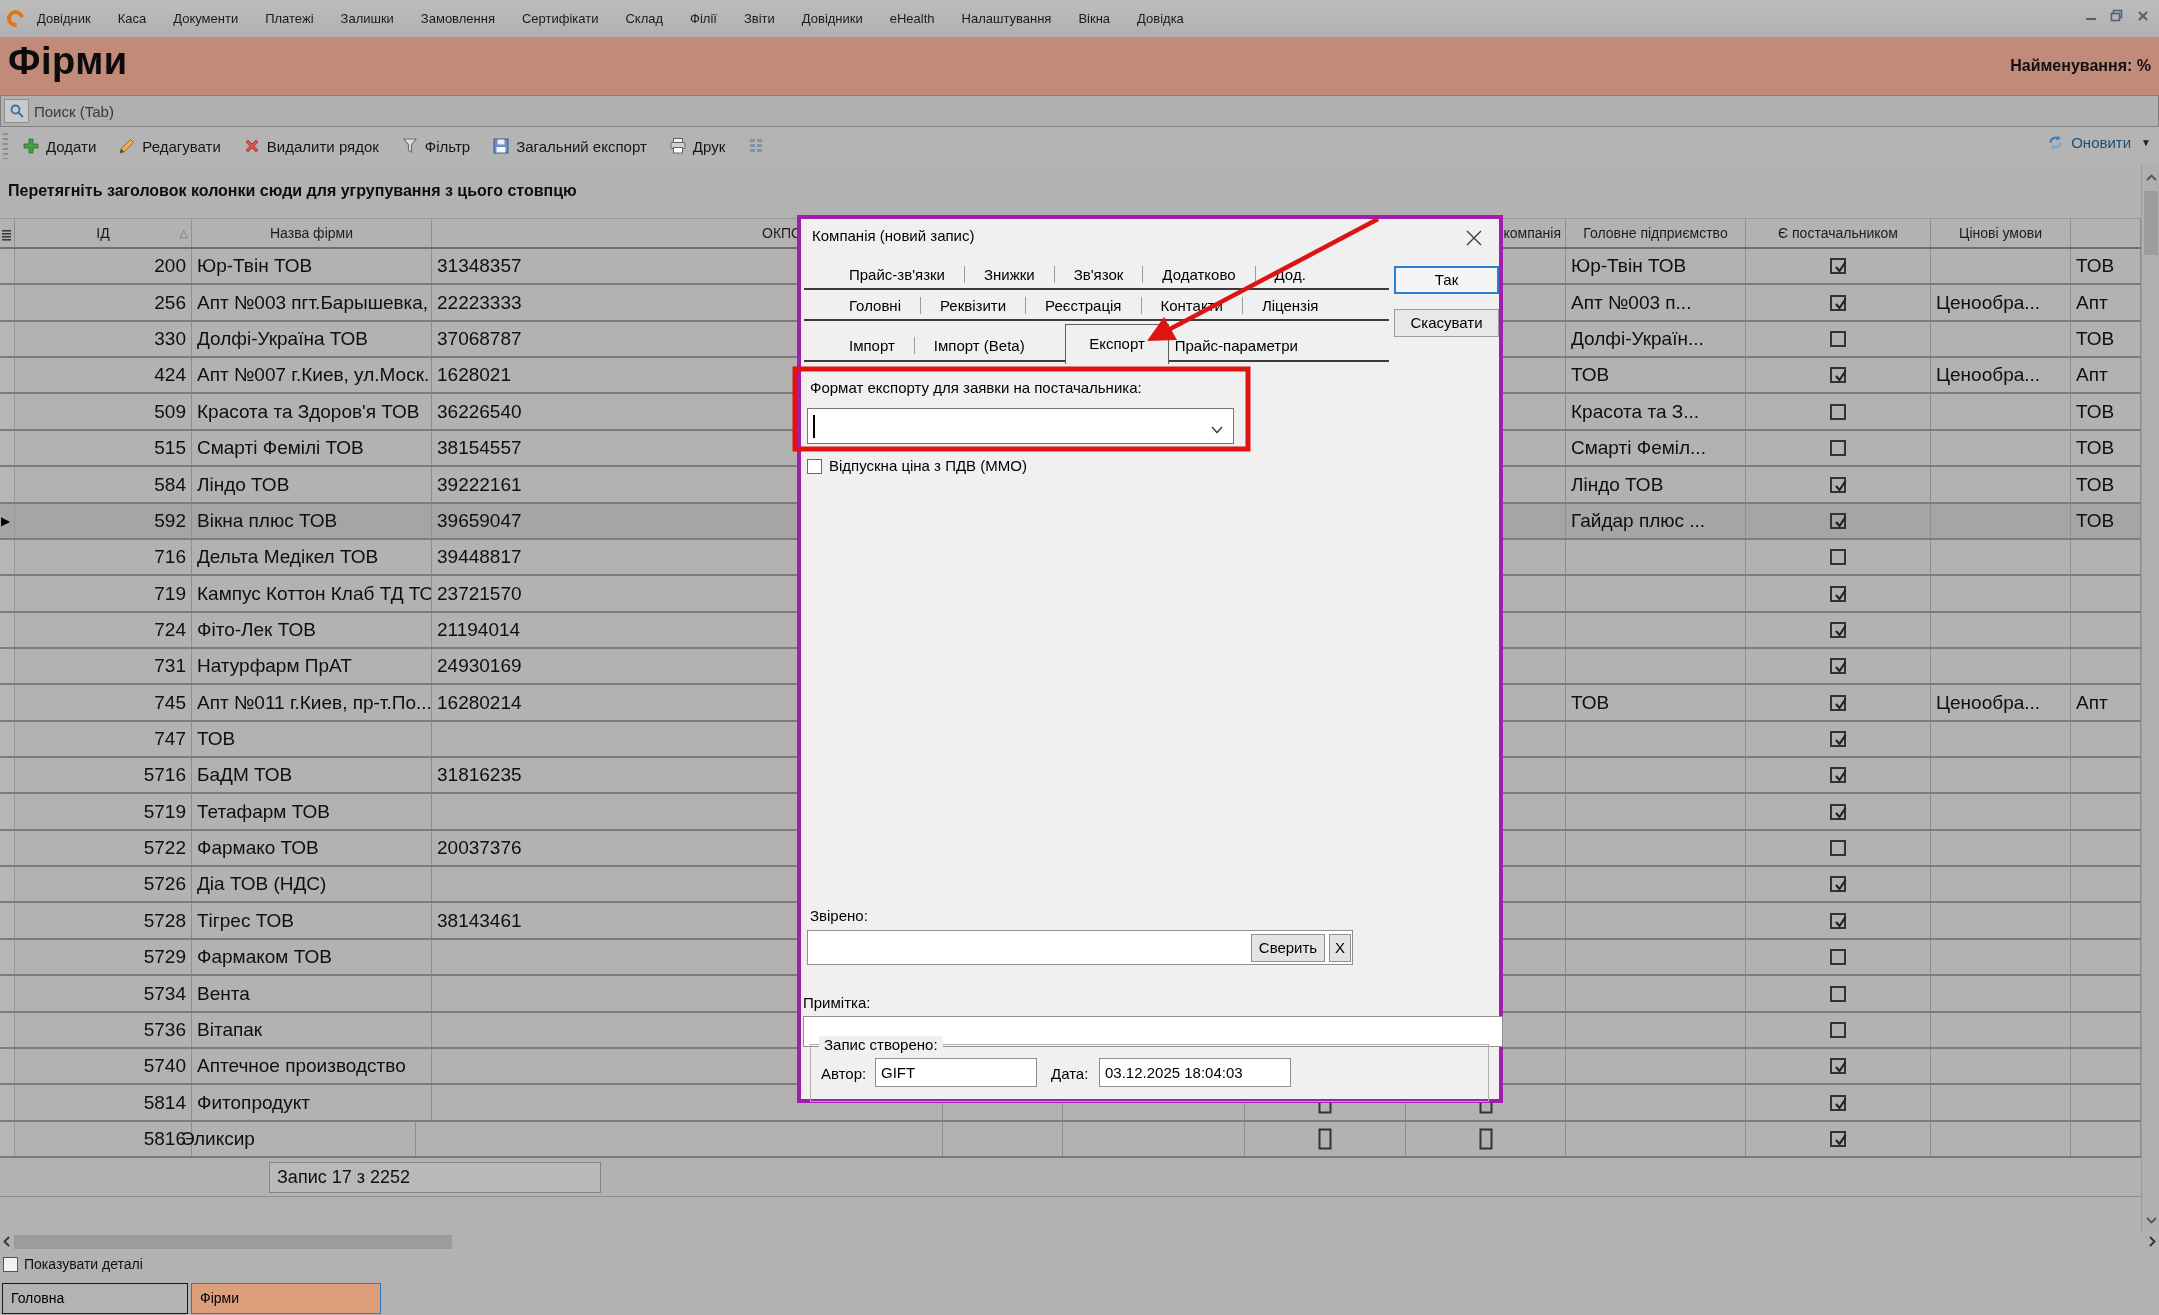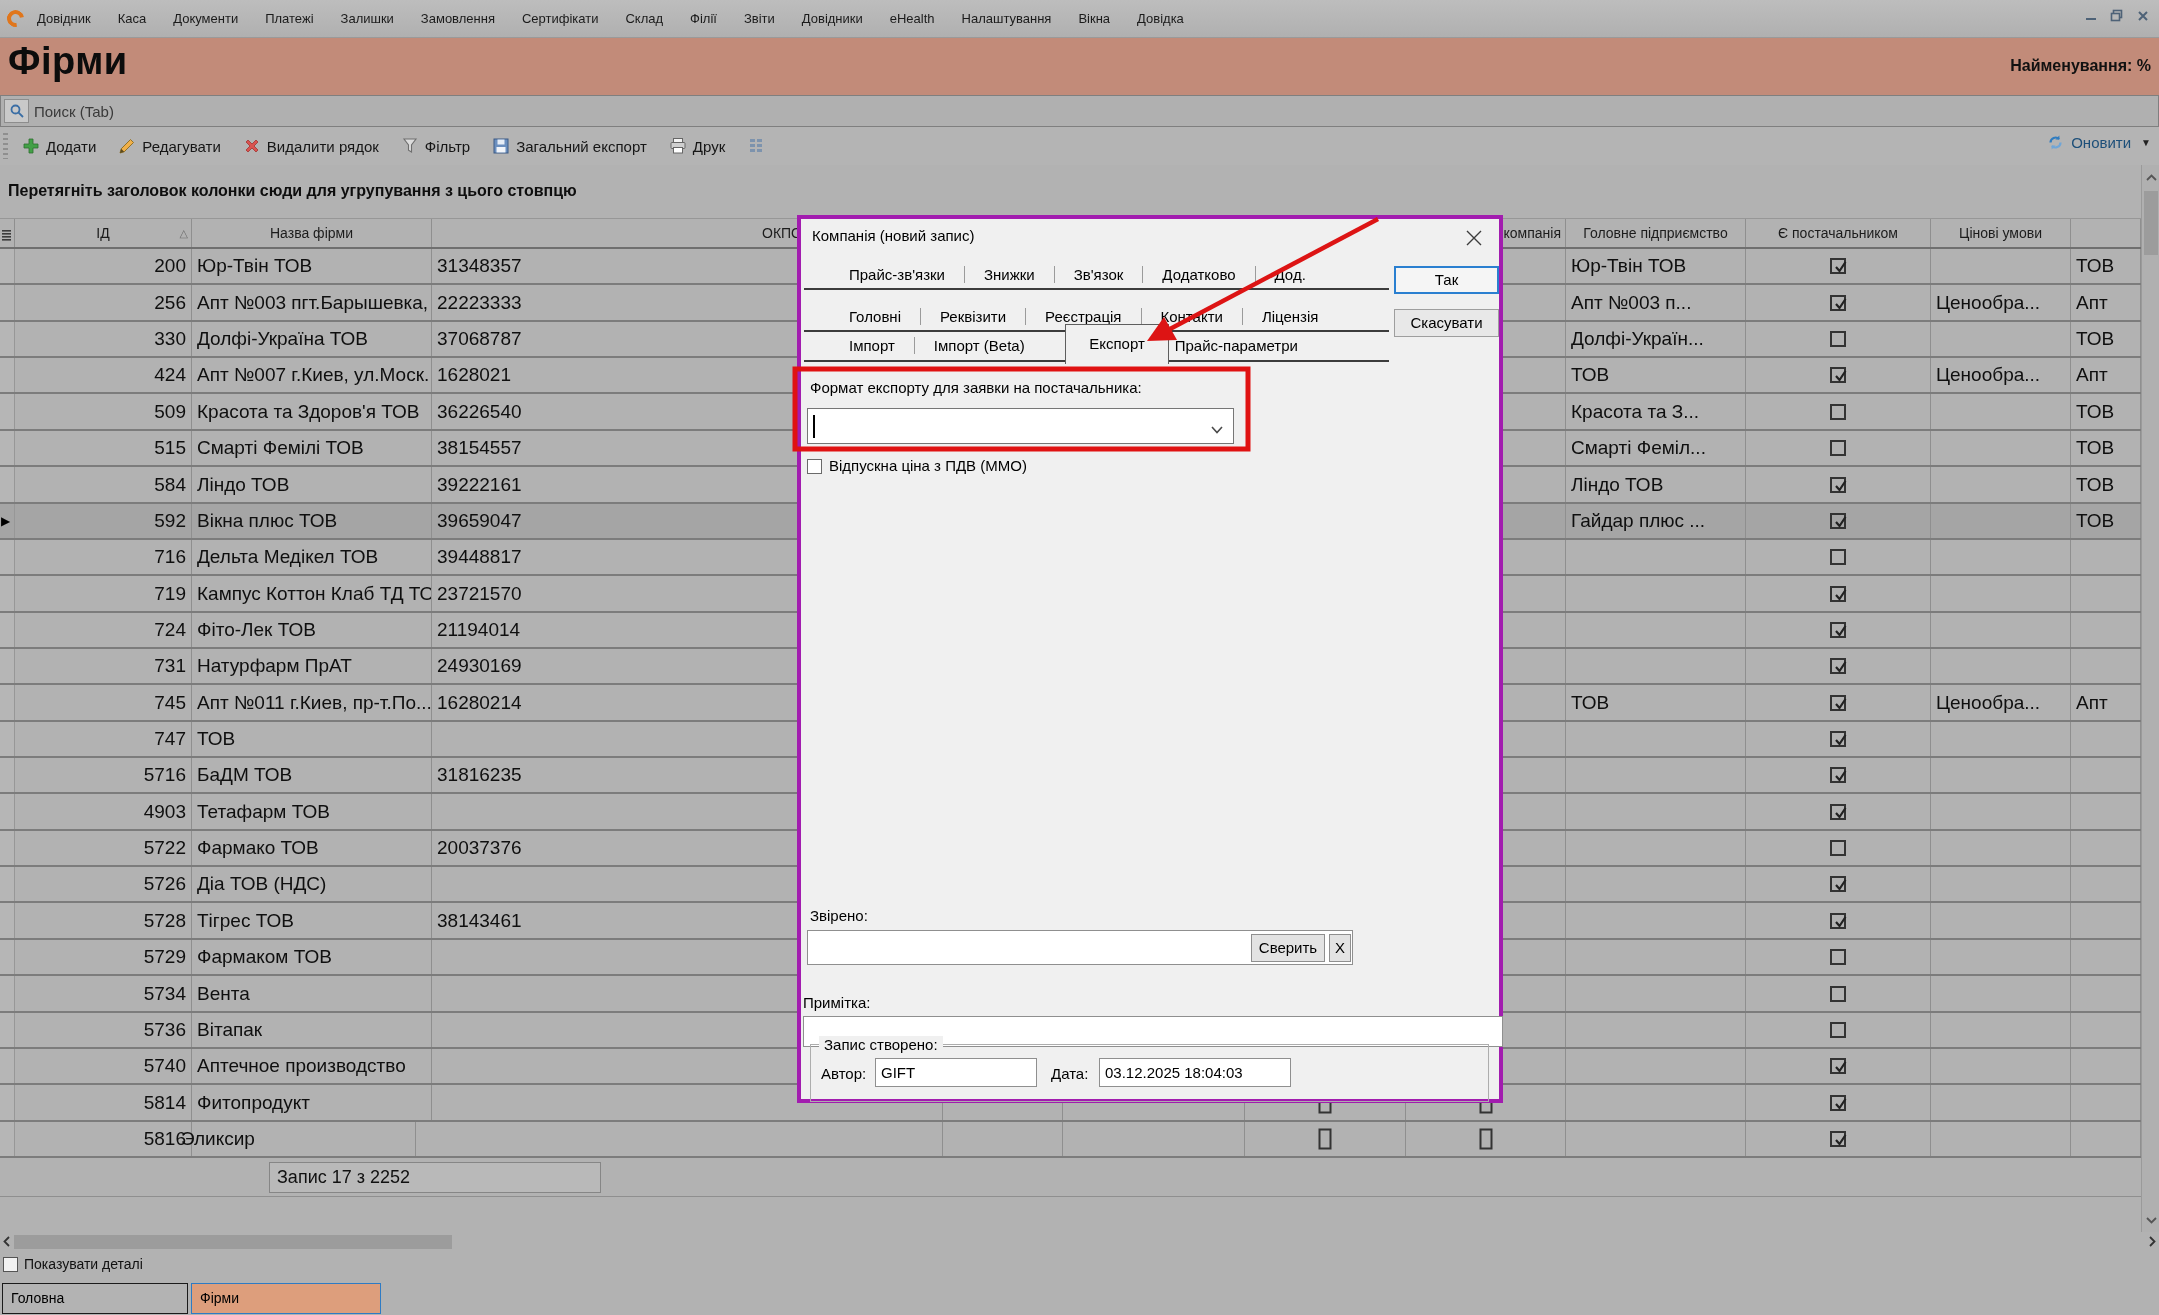--- a/index.html
+++ b/index.html
@@ -93,21 +93,21 @@
   .btab-firms { left:191px; width:190px; background:#dd9e7c; border:1px solid #2e7bc4; }
 
   
   .dialog { position:absolute; left:797px; top:215px; width:706px; height:888px; background:#f0f0f0;
     border:4px solid #a21caf; z-index:20; font-size:15px; color:#000; }
   .dlg-title { position:absolute; left:11px; top:8px; font-size:15px; }
   .dlg-close { position:absolute; right:16px; top:10px; width:18px; height:18px; }
   .tabrow { position:absolute; left:3px; width:585px; display:flex; align-items:center; padding-left:26px;
     border-bottom:2px solid #3c3c3c; }
   .tabrow1 { top:41px; height:30px; }
-  .tabrow2 { top:83px; height:30px; }
+  .tabrow2 { top:72px; height:30px; }
   .tabrow3 { top:111px; height:32px; }
   .tab { padding:0 19px; font-size:15px; white-space:nowrap; }
   .tab-sep { width:1px; height:17px; background:#9b9b9b; }
   .tab-spacer { width:112px; }
   .tab-active { position:absolute; left:264px; top:105px; width:104px; height:40px; background:#f0f0f0;
     border:1px solid #5e5e5e; border-bottom:none; z-index:3; text-align:center; line-height:38px; font-size:15px; }
   .btn-ok { position:absolute; left:593px; top:47px; width:105px; height:28px; background:#f5f5f5;
     border:2px solid #2a7fd0; font-size:15px; text-align:center; line-height:24px; }
   .btn-cancel { position:absolute; left:593px; top:90px; width:105px; height:28px; background:#e8e8e8;
     border:1px solid #9e9e9e; font-size:15px; text-align:center; line-height:26px; }
@@ -593,21 +593,21 @@
               <svg width="20" height="20">
                 <path d="M6 10l3.5 4 6-9" fill="none" stroke="#222" stroke-width="2.2"></path>
               </svg>
             </span>
           </div>
           <div class="cell txt" style="left: 1931px; width: 140px; line-height: 34px;"></div>
           <div class="cell txt" style="left: 2071px; width: 70px; line-height: 34px;"></div>
         </div>
         <div class="grid-row" style="top: 575px; height: 37px;">
           <div class="cell gutter" style="left: 0px; width: 15px; line-height: 35px;"></div>
-          <div class="cell num" style="left: 15px; width: 177px; line-height: 35px;">4903</div>
+          <div class="cell num" style="left: 15px; width: 177px; line-height: 35px;">5719</div>
           <div class="cell txt" style="left: 192px; width: 240px; line-height: 35px;">Тетафарм ТОВ</div>
           <div class="cell txt" style="left: 432px; width: 511px; line-height: 35px;"></div>
           <div class="cell" style="left: 943px; width: 120px; line-height: 35px;"></div>
           <div class="cell" style="left: 1063px; width: 182px; line-height: 35px;"></div>
           <div class="cell" style="left: 1245px; width: 161px; line-height: 35px;"></div>
           <div class="cell" style="left: 1406px; width: 160px; line-height: 35px;"></div>
           <div class="cell txt" style="left: 1566px; width: 180px; line-height: 35px;"></div>
           <div class="cell" style="left: 1746px; width: 185px; line-height: 35px;">
             <span class="cb">
               <svg width="20" height="20">

